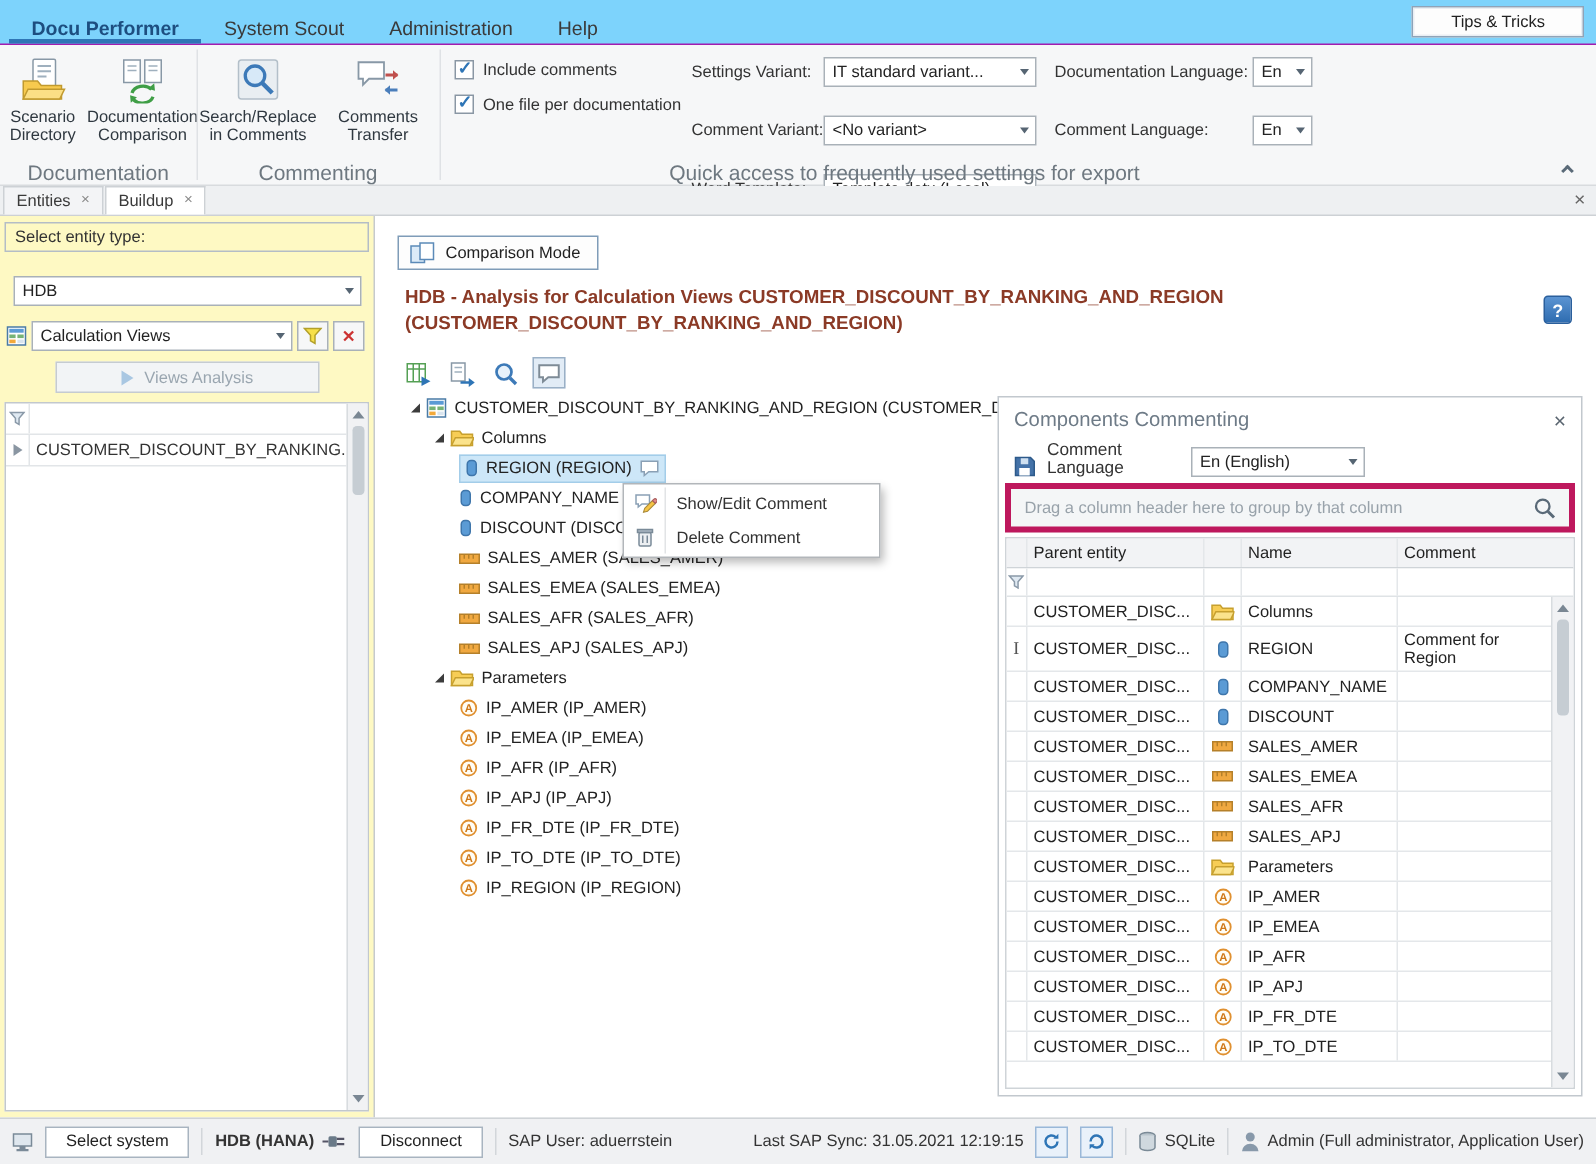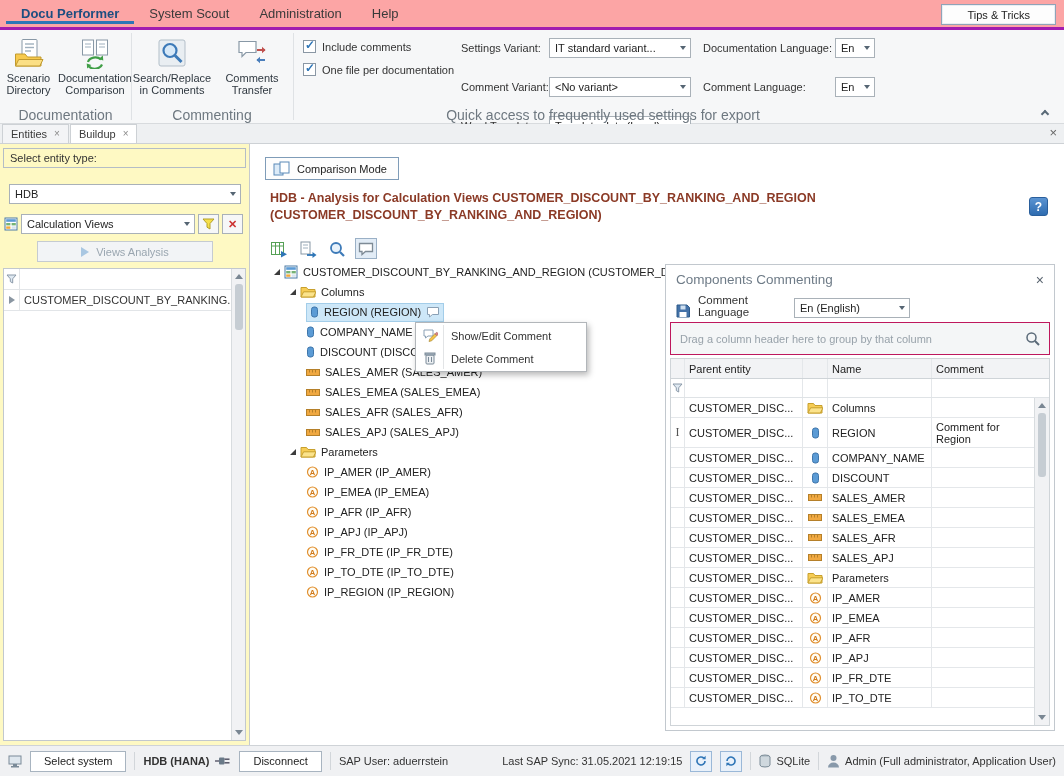--- a/index.html
+++ b/index.html
@@ -1,21 +1,21 @@
 <!DOCTYPE html>
 <html><head>
 <meta charset="utf-8">
 <style>
 *{margin:0;padding:0;box-sizing:border-box}
 html,body{width:1064px;height:776px;overflow:hidden}
 body{font-family:"Liberation Sans",sans-serif;font-size:11px;color:#333;background:#f4f5f6;position:relative}
 svg{display:block}
 
 
-.menubar{height:30px;background:#fca5a5;display:flex;align-items:center;padding-left:6px;position:relative;border-bottom:3px solid #a21caf}
+.menubar{height:30px;background:#7dd3fc;display:flex;align-items:flex-end;padding-left:6px;position:relative;border-bottom:1px solid #a21caf}
 .menu-item{padding:3px 15px 0 15px;display:flex;align-items:center;font-size:13px;color:#3a3a3a;border-bottom:3px solid transparent;cursor:default}
 .menu-item.active{color:#1d4e80;font-weight:700;border-bottom-color:#2e75b6}
 .tips-btn{position:absolute;right:8px;top:4px;height:21px;padding:0 25px;border:1px solid #8fa3b8;background:#fdfdfd;display:flex;align-items:center;font-size:11px;color:#222;box-shadow:inset 0 0 0 1px #e9eef3}
 
 
 .ribbon{height:94px;background:#f6f7f8;border-bottom:1px solid #d8dbde;position:relative}
 .rib-sep{position:absolute;top:3px;bottom:3px;width:1px;background:#dfe2e5}
 .rib-row{display:flex;height:76px}
 .rib-strip{height:17px;display:flex;align-items:center;color:#6e7880;font-size:14px}
 .strip-cell{text-align:center}
@@ -93,21 +93,21 @@
 .ctx-menu::before{content:"";position:absolute;left:27px;top:2px;bottom:2px;width:1px;background:#e2e4e6}
 .ctx-item{height:23px;display:flex;align-items:center;color:#333;position:relative;padding-left:35px}
 .ctx-icon{position:absolute;left:6px;top:4px;width:16px;display:flex;justify-content:center}
 
 
 .rpanel{position:absolute;top:120px;left:415px;width:390px;height:467px;background:#fff;border:1px solid #c2c8ce;z-index:30;display:flex;flex-direction:column}
 .rp-head{height:29px;display:flex;align-items:center;padding:0 10px;color:#6e7b87;font-size:13.5px;flex:none}
 .rp-close{margin-left:auto;color:#5a6570;font-size:14px;line-height:1}
 .rp-langrow{height:24px;display:flex;align-items:flex-end;padding:0 10px;flex:none}
 .rp-langrow .lbl{margin-left:8px;width:96px;font-size:11.5px}
-.rp-groupby{height:33px;margin:4px 4px 0 4px;background:#f4f6f7;border:1px solid #be185d;display:flex;align-items:center;padding:0 9px;color:#98a2aa;flex:none}
+.rp-groupby{height:33px;margin:4px 4px 0 4px;background:#f4f6f7;border:4px solid #be185d;display:flex;align-items:center;padding:0 9px;color:#98a2aa;flex:none}
 .rp-groupby .mag{margin-left:auto}
 .rp-grid{flex:1;margin:3px 4px 4px 4px;border:1px solid #cfd4d8;position:relative;overflow:hidden;background:#fff}
 .g-head{display:flex;height:20px;background:#f2f3f5;border-bottom:1px solid #cfd4d8;color:#333}
 .g-filter{display:flex;height:19px;border-bottom:1px solid #dfe3e6;background:#fff}
 .g-rows{position:absolute;top:39px;left:0;right:15px;bottom:0;overflow:hidden}
 .g-scroll{position:absolute;top:39px;right:0;bottom:0;width:15px;background:#f1f2f4;border-left:1px solid #d8dcdf;display:flex;flex-direction:column;align-items:center}
 .grow{display:flex;height:20px;border-bottom:1px solid #e4e7ea}
 .grow.tall{height:30px}
 .gc{border-right:1px solid #e4e7ea;display:flex;align-items:center;padding:0 4px;overflow:hidden;white-space:nowrap;color:#222}
 .gc.ind{width:14px;padding:0;justify-content:center;flex:none}

